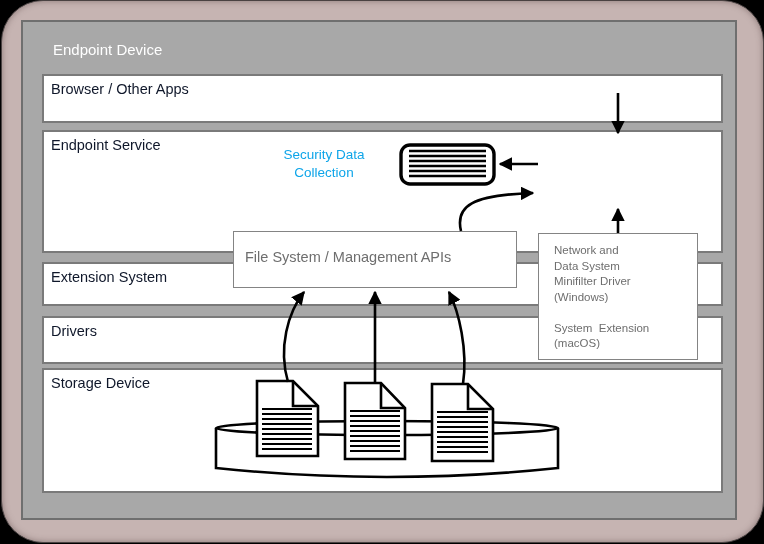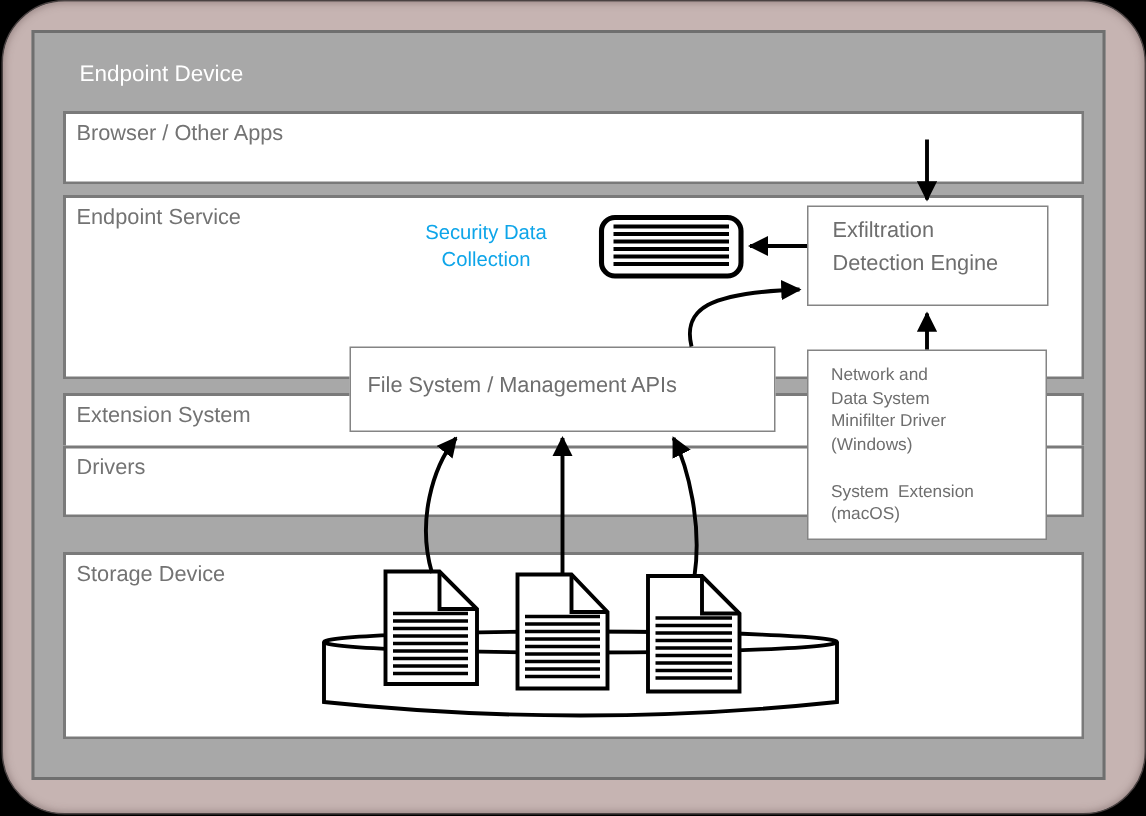--- a/index.html
+++ b/index.html
@@ -6,25 +6,25 @@
     font-family:"Liberation Sans", sans-serif;}
   .page{position:relative;width:764px;height:544px;background:#000;border-radius:28px;}
   .frame{position:absolute;left:1px;top:0;width:761px;height:541px;border-radius:42px;
     background:#c6b4b2;border:1px solid #4a4242;
     box-shadow:inset 0 0 6px rgba(90,70,70,.55);}
   .container{position:absolute;left:21px;top:20px;width:716px;height:500px;
     background:#a8a8a8;border:2px solid #6f6f6f;box-sizing:border-box;}
   .title{position:absolute;left:53px;top:41px;font-size:15px;color:#ffffff;}
   .layer{position:absolute;left:42px;width:681px;background:#ffffff;
     border:2px solid #7a7a7a;box-sizing:border-box;}
-  .layer .lbl{position:absolute;left:7px;top:5px;font-size:14.5px;color:#737373;white-space:nowrap;}
+  .layer .lbl{position:absolute;left:7px;top:5px;font-size:14.5px;color:#0f172a;white-space:nowrap;}
   .row-browser{top:74px;height:49px;}
   .row-service{top:130px;height:123px;}
   .row-os{top:262px;height:44px;}
-  .row-drivers{top:297px;height:48px;}
+  .row-drivers{top:316px;height:48px;}
   .row-storage{top:368px;height:125px;}
   .node{position:absolute;background:#ffffff;border:1.5px solid #848484;box-sizing:border-box;
     color:#6e6e6e;}
   .node-fs{left:233px;top:231px;width:284px;height:57px;font-size:14.5px;padding:17px 0 0 11px;}
   .node-exfil{left:538px;top:137px;width:161px;height:67px;font-size:14.5px;line-height:22px;
     padding:5px 0 0 16px;white-space:pre-wrap;}
   .node-mini{left:538px;top:233px;width:160px;height:127px;font-size:11.5px;line-height:15.5px;
     padding:9px 0 0 15px;white-space:pre-wrap;}
   .free-label{position:absolute;left:259px;top:146px;width:130px;text-align:center;
     font-size:13.5px;line-height:17.5px;color:#0ea5e9;white-space:pre-wrap;}
@@ -48,22 +48,20 @@
     <span class="lbl">Extension System</span>
   </div>
   <div class="layer row-drivers">
     <span class="lbl">Drivers</span>
   </div>
   <div class="layer row-storage">
     <span class="lbl">Storage Device</span>
   </div>
 
   <div class="node node-fs">File System / Management APIs</div>
-  <div class="node node-exfil">Exfiltration
-Detection Engine</div>
   <div class="node node-mini">Network and
 Data System
 Minifilter Driver
 (Windows)
 
 System  Extension
 (macOS)</div>
   <div class="free-label">Security Data
 Collection</div>
 

